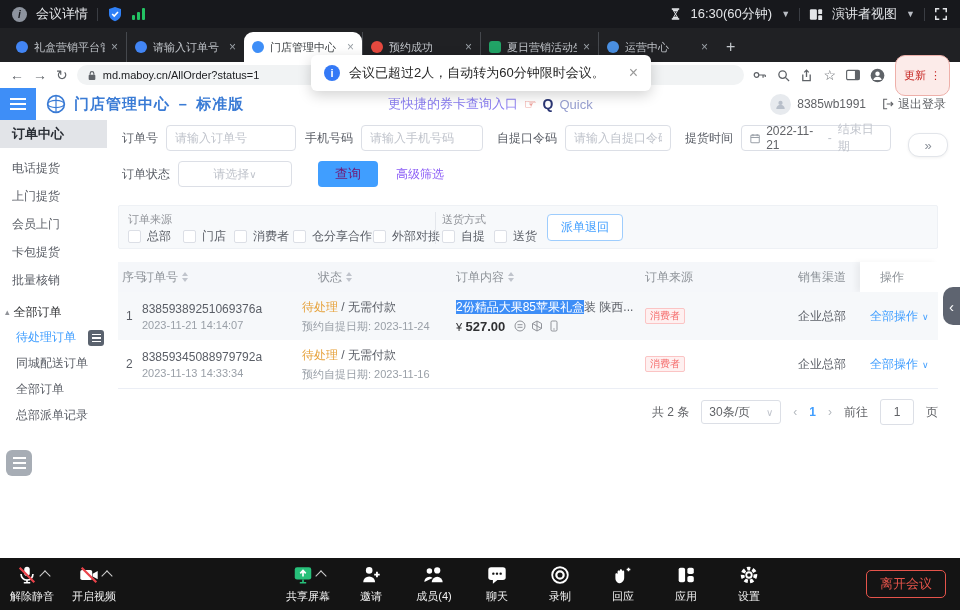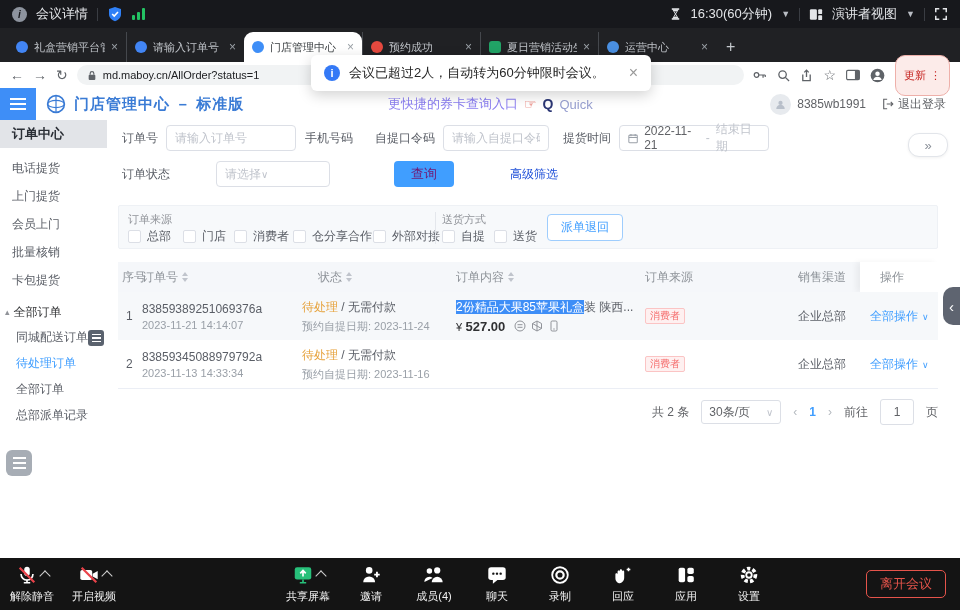--- a/index.html
+++ b/index.html
@@ -63,33 +63,33 @@
   .side-sec{height:28px;background:#e2e4e8;display:flex;align-items:center;padding-left:12px;
             font-size:13px;font-weight:bold;color:#2b2f36;}
   .side-item{height:28px;display:flex;align-items:center;padding-left:12px;font-size:12px;color:#5a5e66;}
   .side-group{height:24px;display:flex;align-items:center;gap:4px;padding-left:5px;font-size:12px;color:#303133;margin-top:6px;}
   .side-sub{height:26px;display:flex;align-items:center;padding-left:16px;font-size:12px;color:#5a5e66;}
   .blue{color:#409eff !important;}
 
   
   .content{position:absolute;top:32px;left:107px;right:0;bottom:0;background:#fff;font-size:12px;color:#606266;}
   .fr1{position:absolute;top:5px;left:15px;height:26px;display:flex;align-items:center;}
-  .fr2{position:absolute;top:41px;left:15px;height:26px;display:flex;align-items:center;gap:38px;}
+  .fr2{position:absolute;top:41px;left:15px;height:26px;display:flex;align-items:center;}
   .flabel{color:#5a5e66;margin-right:8px;}
   .inp{height:24px;border:1px solid #dcdfe6;border-radius:4px;font-size:12px;padding:0 8px;
        color:#606266;outline:none;background:#fff;font-family:"Liberation Sans",sans-serif;}
   .inp::placeholder{color:#c0c4cc;}
   .datebox{height:24px;border:1px solid #dcdfe6;border-radius:4px;display:flex;align-items:center;
            gap:6px;padding:0 8px;width:132px;}
   .ph{color:#c0c4cc;}
   .selbox{height:24px;border:1px solid #dcdfe6;border-radius:4px;display:flex;align-items:center;
-          justify-content:flex-start;padding:0 8px;width:96px;color:#c0c4cc;}
+          justify-content:center;padding:0 8px;width:96px;color:#c0c4cc;}
   .btn-primary{background:#409eff;color:#701a75;border:none;border-radius:4px;height:26px;padding:0 17px;
                font-size:13px;margin-left:26px;}
-  .link-blue{color:#1d4ed8;margin-left:18px;}
+  .link-blue{color:#8b5cf6;margin-left:18px;}
   .collapse-pill{position:absolute;top:13px;right:12px;width:38px;height:22px;border:1px solid #e2e5ea;
                  border-radius:11px;display:flex;align-items:center;justify-content:center;color:#8a9099;
                  background:#fff;font-size:13px;box-shadow:0 1px 3px rgba(0,0,0,.06);}
   .panel{position:absolute;top:85px;left:11px;right:22px;height:44px;background:#f7f9fb;border:1px solid #eef1f5;
          border-radius:2px;box-sizing:border-box;}
   .p-lab{position:absolute;top:6px;font-size:11px;color:#909399;}
   .cbrow{position:absolute;top:22px;display:flex;align-items:center;gap:6px;color:#5a5e66;}
   .cb{width:13px;height:13px;border:1px solid #dcdfe6;border-radius:2px;background:#fff;box-sizing:border-box;}
   .pdiv{position:absolute;top:6px;left:316px;width:1px;height:32px;background:#e4e7ec;}
   .btn-return{position:absolute;top:8px;left:428px;height:27px;padding:0 13px;border:1px solid #9ecdfd;
@@ -319,39 +319,40 @@
       </span>
     </div>
   </div>
 
   <div class="sidebar">
     <div class="side-sec">订单中心</div>
     <div style="margin-top:6px">
       <div class="side-item">电话提货</div>
       <div class="side-item">上门提货</div>
       <div class="side-item">会员上门</div>
+      <div class="side-item">卡包提货</div>
       <div class="side-item">批量核销</div>
-      <div class="side-item">卡包提货</div>
     </div>
     <div class="side-group">
       <span style="font-size:9px;color:#909399">▴</span>
       <span>全部订单</span>
     </div>
+    <div class="side-sub blue">待处理订单</div>
     <div class="side-sub">同城配送订单</div>
-    <div class="side-sub blue">待处理订单</div>
     <div class="side-sub">全部订单</div>
     <div class="side-sub">总部派单记录</div>
   </div>
 
   <div class="content">
 
     <div class="fr1">
       <span class="flabel">订单号</span>
       <input class="inp" style="width: 112px;" placeholder="请输入订单号">
       <span class="flabel" style="margin-left:9px">手机号码</span>
+      <input class="inp" style="width: 104px;" placeholder="请输入手机号码">
       <span class="flabel" style="margin-left:14px">自提口令码</span>
       <input class="inp" style="width: 88px;" placeholder="请输入自提口令码">
       <span class="flabel" style="margin-left:14px">提货时间</span>
       <div class="datebox">
         <svg width="11" height="11" viewBox="0 0 12 12">
           <rect x="1" y="2" width="10" height="9" rx="1" stroke="#9aa0a8" stroke-width="1.2" fill="none"></rect>
           <path d="M3.5 0.8 v2.4 M8.5 0.8 v2.4 M1 4.8 h10" stroke="#9aa0a8" stroke-width="1.2"></path>
         </svg>
         <span>2022-11-21</span>
         <span class="ph">-</span>

